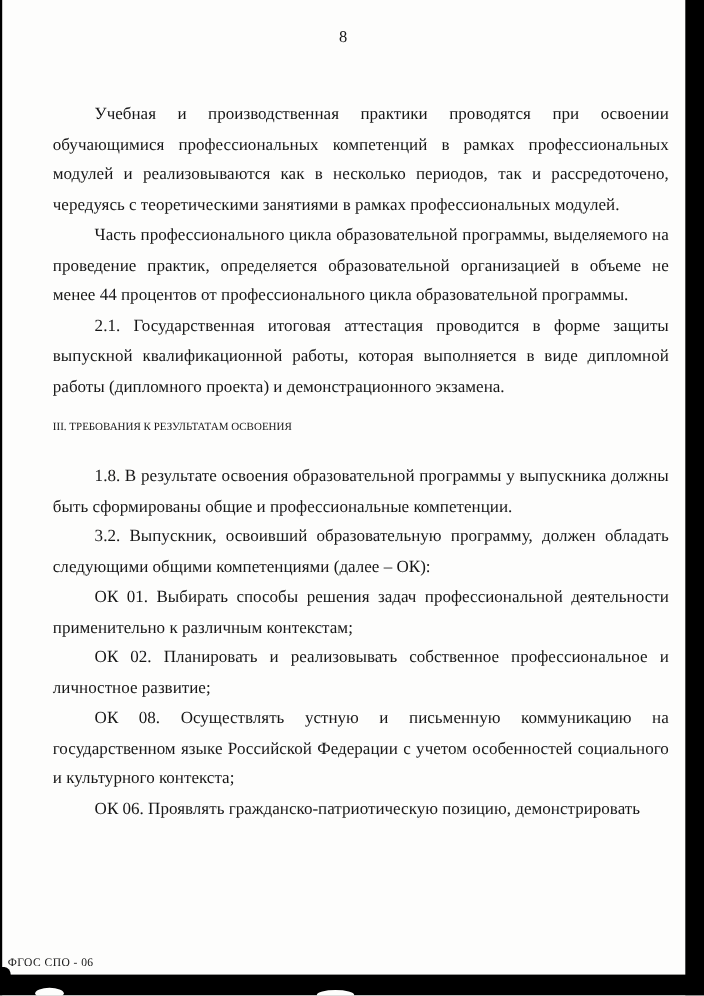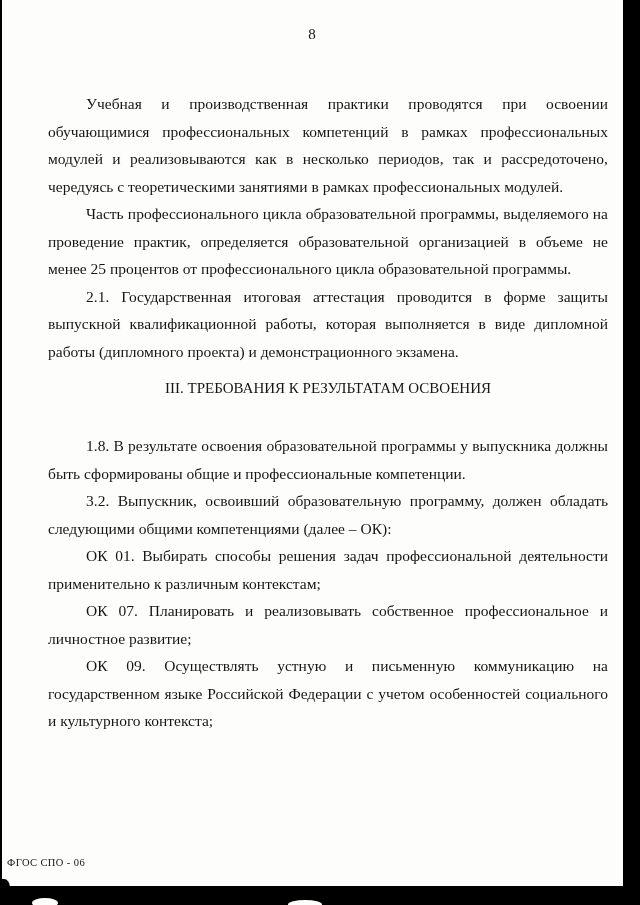--- a/index.html
+++ b/index.html
@@ -35,31 +35,30 @@
     width: 560px;
     font-size: 15.5px;
     line-height: 27.5px;
     text-align: justify;
   }
   .content p {
     margin: 0;
     text-indent: 38px;
   }
   .heading {
-    margin: 13px 0 33px 0;
-    text-align: center;
-    font-size: 15px;
+    margin: 13px 0 20px 0;
+    font-size: 10px;
     font-weight: normal;
     line-height: 21px;
     text-indent: 0;
   }
   .footer {
     position: absolute;
     left: 7px;
-    bottom: 37px;
+    bottom: 24px;
     font-size: 10.5px;
     letter-spacing: 0.4px;
   }
   
   .edge-left {
     position: absolute;
     left: 0;
     top: 0;
     width: 2px;
     height: 100%;
@@ -100,32 +99,33 @@
 </style>
 </head>
 <body>
 
 <div class="page">
 
   <div class="pagenum">8</div>
 
   <div class="content">
     <p>Учебная и производственная практики проводятся при освоении обучающимися профессиональных компетенций в рамках профессиональных модулей и реализовываются как в несколько периодов, так и рассредоточено, чередуясь с теоретическими занятиями в рамках профессиональных модулей.</p>
-    <p>Часть профессионального цикла образовательной программы, выделяемого на проведение практик, определяется образовательной организацией в объеме не менее 25 процентов от профессионального цикла образовательной программы.</p>
+    <p>Часть профессионального цикла образовательной программы, выделяемого на проведение практик, определяется образовательной организацией в объеме не менее 44 процентов от профессионального цикла образовательной программы.</p>
     <p>2.1. Государственная итоговая аттестация проводится в форме защиты выпускной квалификационной работы, которая выполняется в виде дипломной работы (дипломного проекта) и демонстрационного экзамена.</p>
 
     <h2 class="heading">
       <span>III. ТРЕБОВАНИЯ К РЕЗУЛЬТАТАМ ОСВОЕНИЯ</span><br>
     </h2>
 
     <p>1.8. В результате освоения образовательной программы у выпускника должны быть сформированы общие и профессиональные компетенции.</p>
     <p>3.2. Выпускник, освоивший образовательную программу, должен обладать следующими общими компетенциями (далее – ОК):</p>
     <p>ОК 01. Выбирать способы решения задач профессиональной деятельности применительно к различным контекстам;</p>
-    <p>ОК 07. Планировать и реализовывать собственное профессиональное и личностное развитие;</p>
-    <p>ОК 09. Осуществлять устную и письменную коммуникацию на государственном языке Российской Федерации с учетом особенностей социального и культурного контекста;</p>
+    <p>ОК 02. Планировать и реализовывать собственное профессиональное и личностное развитие;</p>
+    <p>ОК 08. Осуществлять устную и письменную коммуникацию на государственном языке Российской Федерации с учетом особенностей социального и культурного контекста;</p>
+    <p>ОК 06. Проявлять гражданско-патриотическую позицию, демонстрировать</p>
   </div>
 
   <div class="footer">ФГОС СПО - 06</div>
 
   <div class="edge-left"></div>
   <div class="edge-right"></div>
   <div class="corner-blob"></div>
   <div class="edge-bottom">
     <div class="notch n1"></div>
     <div class="notch n2"></div>

